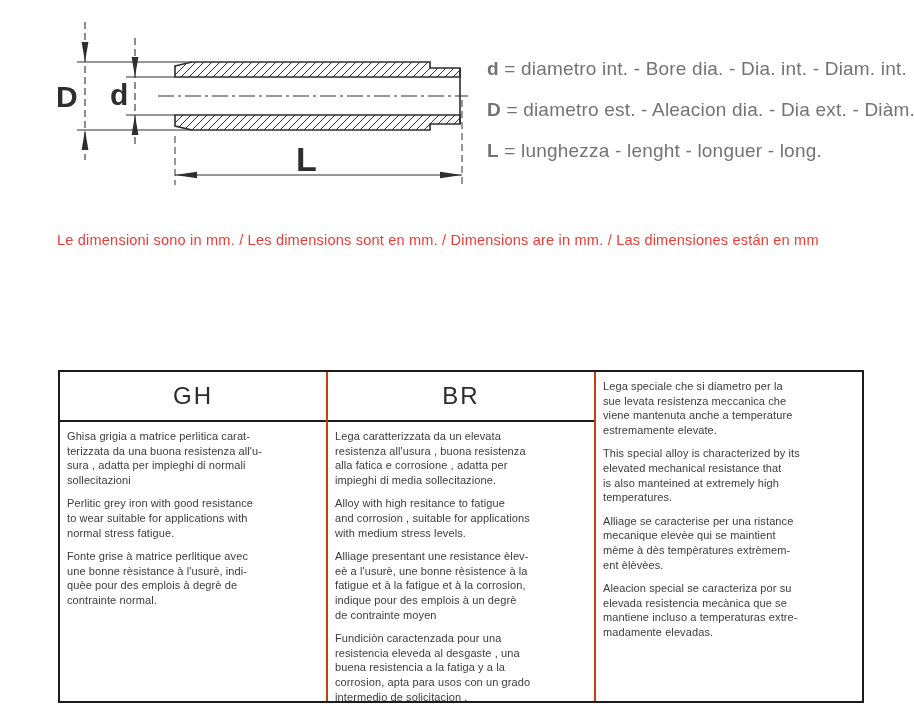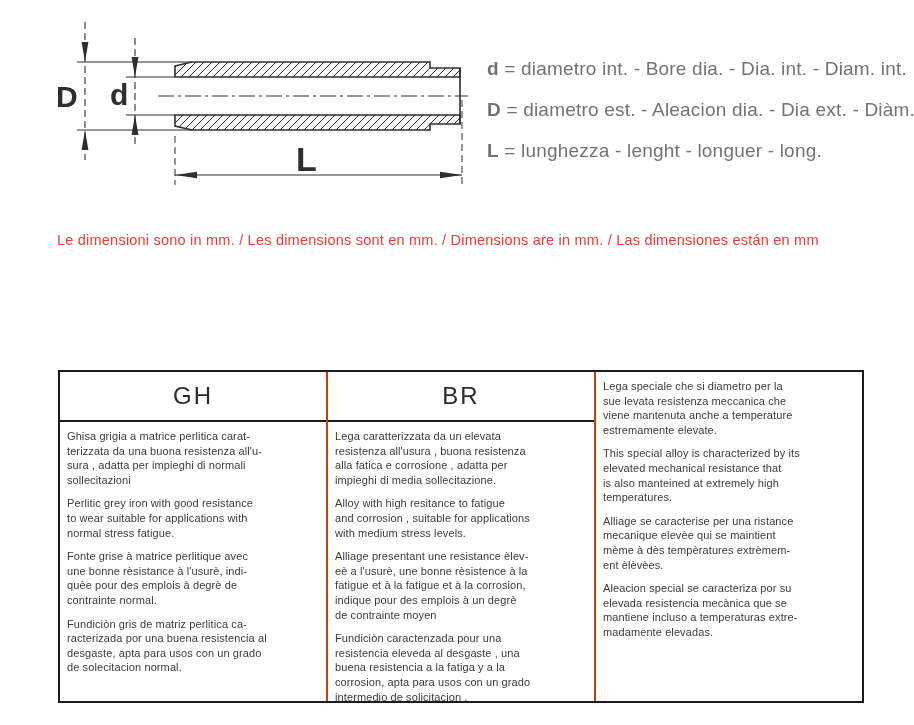--- a/index.html
+++ b/index.html
@@ -117,24 +117,20 @@
 terizzata da una buona resistenza all'u-
 sura , adatta per impieghi di normali
 sollecitazioni</p>
         <p>Perlitic grey iron with good resistance
 to wear suitable for applications with
 normal stress fatigue.</p>
         <p>Fonte grise à matrice perlitique avec
 une bonne rèsistance à l'usurè, indi-
 quèe pour des emplois à degrè de
 contrainte normal.</p>
-        <p>Fundiciòn gris de matriz perlitica ca-
-racterizada por una buena resistencia al
-desgaste, apta para usos con un grado
-de solecitacion normal.</p>
       </div>
     </div>
 
     <div class="mat-col">
       <div class="mat-header">BR</div>
       <div class="mat-body">
         <p>Lega caratterizzata da un elevata
 resistenza all'usura , buona resistenza
 alla fatica e corrosione , adatta per
 impieghi di media sollecitazione.</p>

